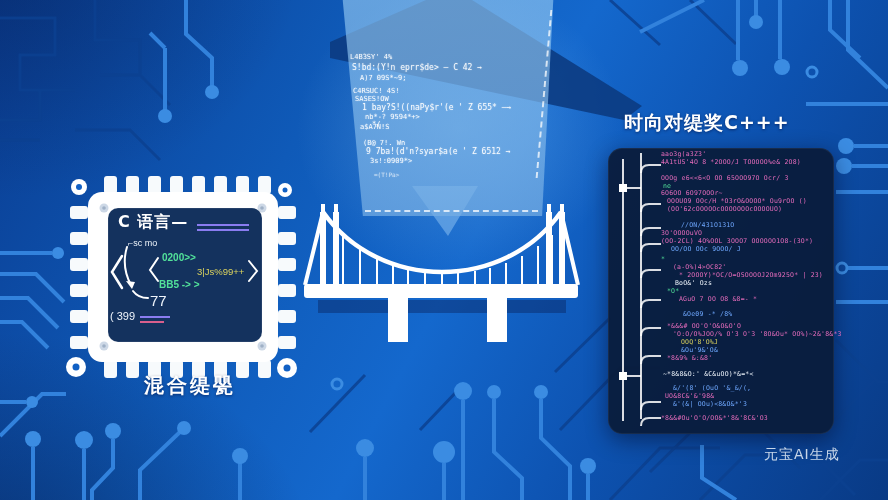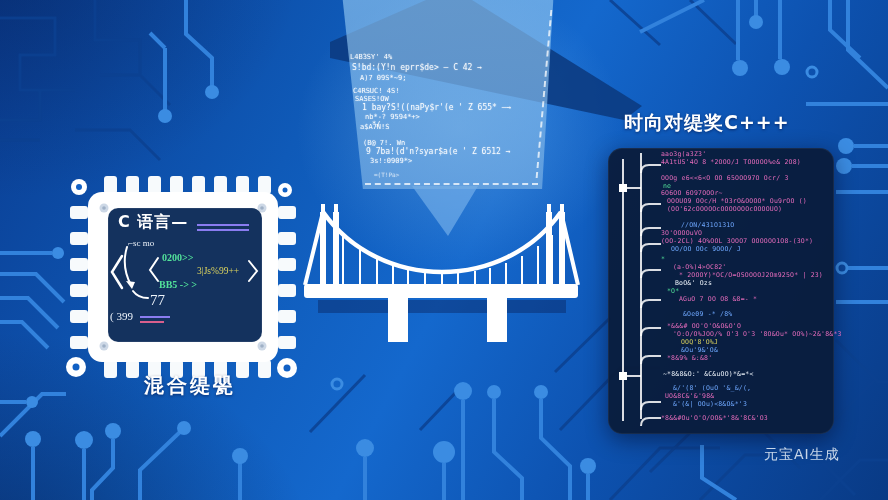--- a/index.html
+++ b/index.html
@@ -10,21 +10,21 @@
       background:linear-gradient(118deg,#0a3d92 0%,#0f5ab8 32%,#1468cd 52%,#0d52b0 72%,#093a85 100%)}
   .shade-bl{left:-140px;top:330px;width:460px;height:340px;
       background:radial-gradient(ellipse at 30% 70%,rgba(5,24,68,.55),transparent 70%)}
   .shade-tl{left:-120px;top:-120px;width:420px;height:320px;
       background:radial-gradient(ellipse at 30% 30%,rgba(6,30,80,.4),transparent 70%)}
   .glow{left:290px;top:-20px;width:340px;height:300px;
       background:radial-gradient(ellipse at center,rgba(125,185,235,.38),transparent 68%)}
   svg{position:absolute;left:0;top:0}
 
   
-  .holo{left:336px;top:0;width:224px;height:189px;
+  .holo{left:336px;top:0;width:224px;height:216px;
         clip-path:polygon(3% 0,97% 0,92% 100%,12% 100%);
         background:linear-gradient(180deg,rgba(152,205,245,.62),rgba(118,174,228,.72))}
   .holo-dash-r{right:15px;top:10px;height:168px;width:0;
         border-right:2px dashed rgba(255,255,255,.75);transform:skewX(-5deg)}
   .holo-dash-b{left:13%;right:10%;bottom:4px;height:0;
         border-bottom:2px dashed rgba(255,255,255,.75)}
   .hl{position:absolute;font:7px/1.1 "DejaVu Sans Mono",monospace;color:#fff;
       opacity:.96;white-space:nowrap;text-shadow:0 0 2px rgba(255,255,255,.45)}
   .hl.big{font-size:8px}
   .hl.dim{opacity:.7;font-size:6px}
@@ -34,21 +34,21 @@
           background:rgba(10,28,58,.94);box-shadow:0 6px 22px rgba(0,0,25,.45);
           border:1px solid rgba(255,255,255,.06)}
   .rtitle{left:624px;top:110px;font-size:19px;font-weight:bold;color:#fff;
           letter-spacing:1px;text-shadow:0 1px 3px rgba(0,0,40,.5)}
   .rl{position:absolute;font:6.5px/1 "DejaVu Sans Mono",monospace;
       letter-spacing:.2px;white-space:nowrap}
 
   .pk{color:#e66cbc}.gr{color:#52e29a}.yl{color:#ddd45e}.bl{color:#6fa8ff}.wh{color:#eef4fb}
 
   
-  .cs{position:absolute;font-family:Liberation Serif, serif;white-space:nowrap}
+  .cs{position:absolute;font-family:Liberation Sans, sans-serif;white-space:nowrap}
   .chip-title{left:118px;top:212px;font-size:16px;font-weight:bold;color:#fff;
               font-family:"DejaVu Sans",sans-serif;letter-spacing:1px}
   .pline{position:absolute;height:2px;background:#8a7cf0}
   .pline2{position:absolute;height:2px;background:#d85f8d}
   .chip-label{left:105px;top:372px;width:170px;text-align:center;font-size:20px;
               font-weight:bold;color:#fff;letter-spacing:3px;
               text-shadow:0 1px 3px rgba(0,0,40,.5)}
   .watermark{left:764px;top:446px;font-size:14px;color:rgba(225,235,245,.88);
              letter-spacing:1px}
 </style>

